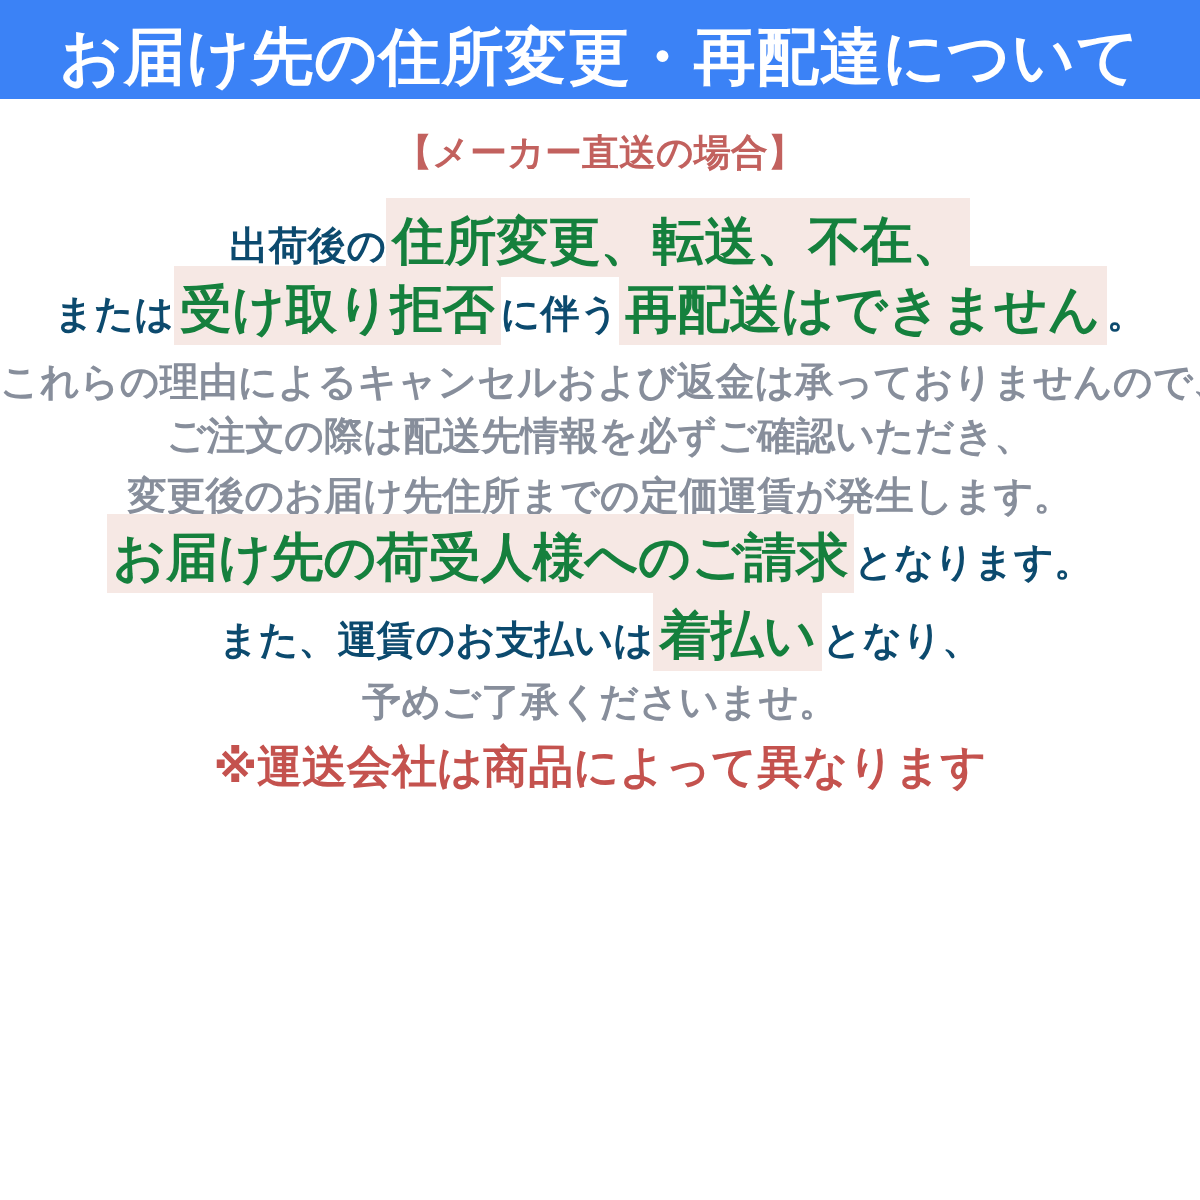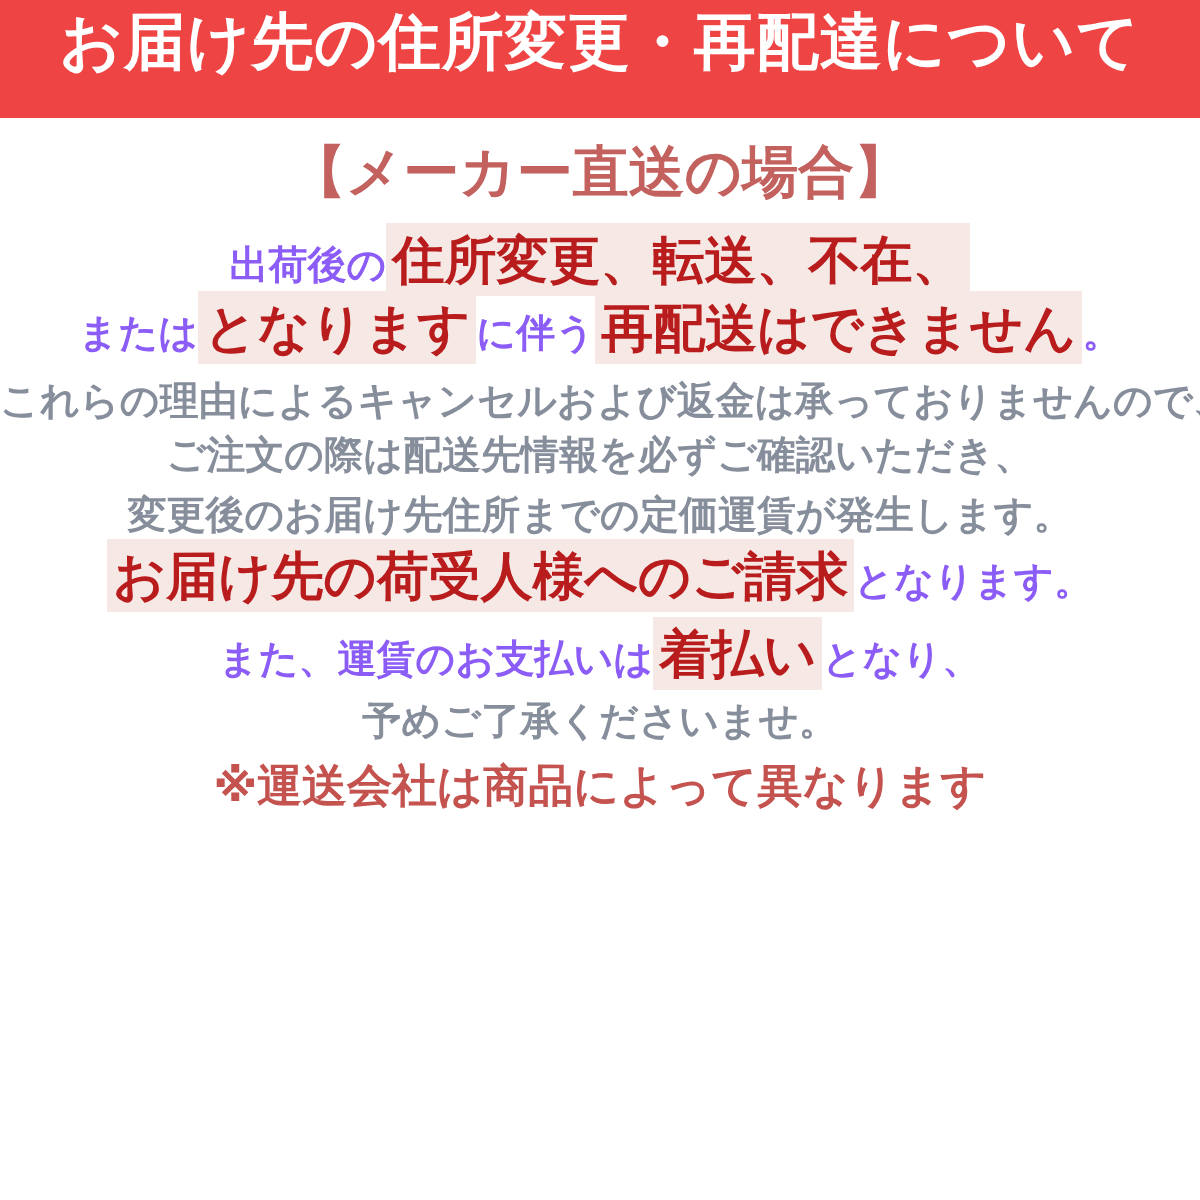--- a/index.html
+++ b/index.html
@@ -8,54 +8,54 @@
     position: relative;
     width: 1200px;
     height: 1200px;
     margin: 0 auto;
     background: #ffffff;
     overflow: hidden;
     font-family: "Liberation Sans", "DejaVu Sans", sans-serif;
   }
   .banner {
     width: 100%;
-    height: 118px;
-    background: #ef4444;
+    height: 99px;
+    background: #3b82f6;
     display: flex;
-    align-items: flex-start;
+    align-items: flex-end;
     justify-content: center;
   }
   .banner h1 {
     color: #ffffff;
     font-size: 62px;
     font-weight: 600;
     letter-spacing: 1px;
     white-space: nowrap;
   }
   main { display: block; text-align: center; }
   .section-heading {
     margin-top: 20px;
     color: #c2615e;
-    font-size: 56px;
+    font-size: 37px;
     line-height: 68px;
     font-weight: 700;
     white-space: nowrap;
   }
   p { white-space: nowrap; }
   .g {
-    color: #8b5cf6;
+    color: #0c4a6e;
     font-size: 39px;
     font-weight: 600;
   }
   .hl {
-    color: #b91c1c;
+    color: #15803d;
     background: #f6e8e4;
     font-size: 52px;
     font-weight: 700;
-    padding: 8px 6px 7px 6px;
+    padding: 14px 6px 7px 6px;
   }
   .gray-line {
     color: #878e9b;
     font-size: 39px;
     font-weight: 600;
     line-height: 46px;
   }
   .mixed { line-height: 1; }
   .m-line1 { margin-top: 28px; }
   .m-line2 { margin-top: 16px; }
@@ -87,21 +87,21 @@
     <h1>お届け先の住所変更・再配達について</h1>
   </header>
 
   <main>
 
     <section>
       <h2 class="section-heading">【メーカー直送の場合】</h2>
 
       <p class="mixed m-line1"><span class="g">出荷後の</span><span class="hl">住所変更、転送、不在、</span></p>
 
-      <p class="mixed m-line2"><span class="g">または</span><span class="hl">となります</span><span class="g">に伴う</span><span class="hl">再配送はできません</span><span class="g">。</span></p>
+      <p class="mixed m-line2"><span class="g">または</span><span class="hl">受け取り拒否</span><span class="g">に伴う</span><span class="hl">再配送はできません</span><span class="g">。</span></p>
 
       <p class="gray-line m-para1">これらの理由によるキャンセルおよび返金は承っておりませんので、</p>
       <p class="gray-line m-para2">ご注文の際は配送先情報を必ずご確認いただき、</p>
     </section>
 
     <section>
 
 
       <p class="gray-line y-para2">変更後のお届け先住所までの定価運賃が発生します。</p>
 

